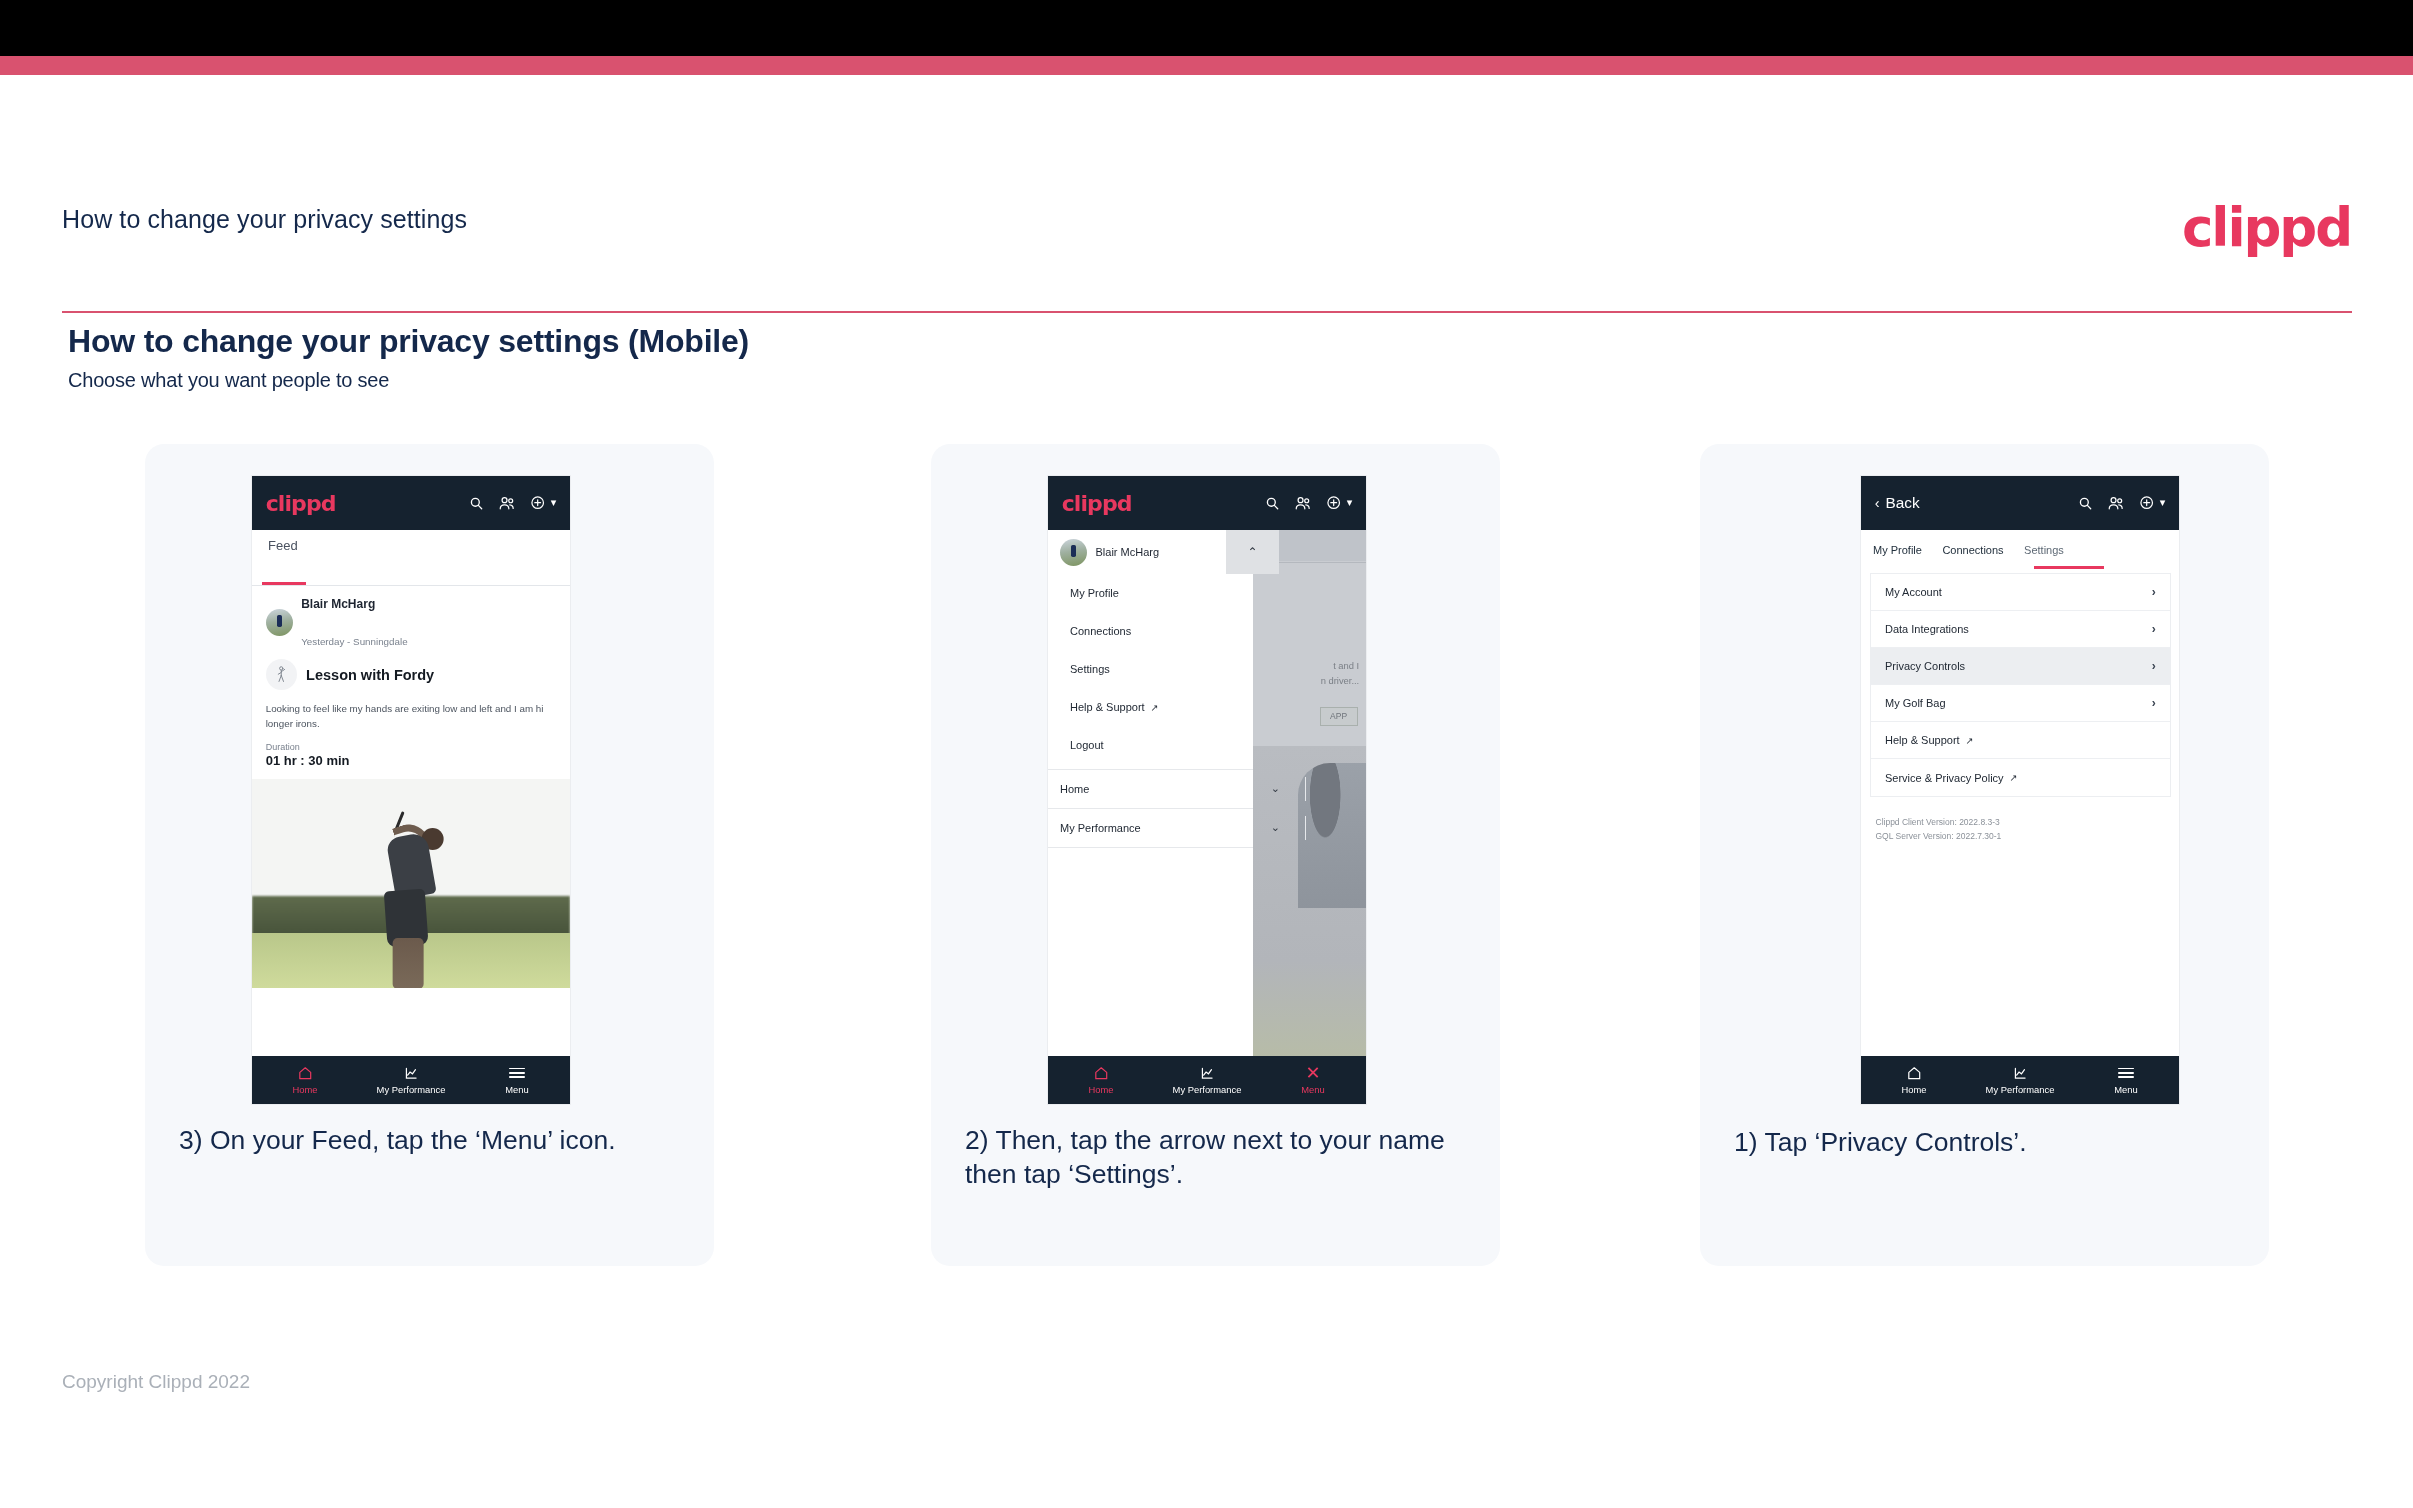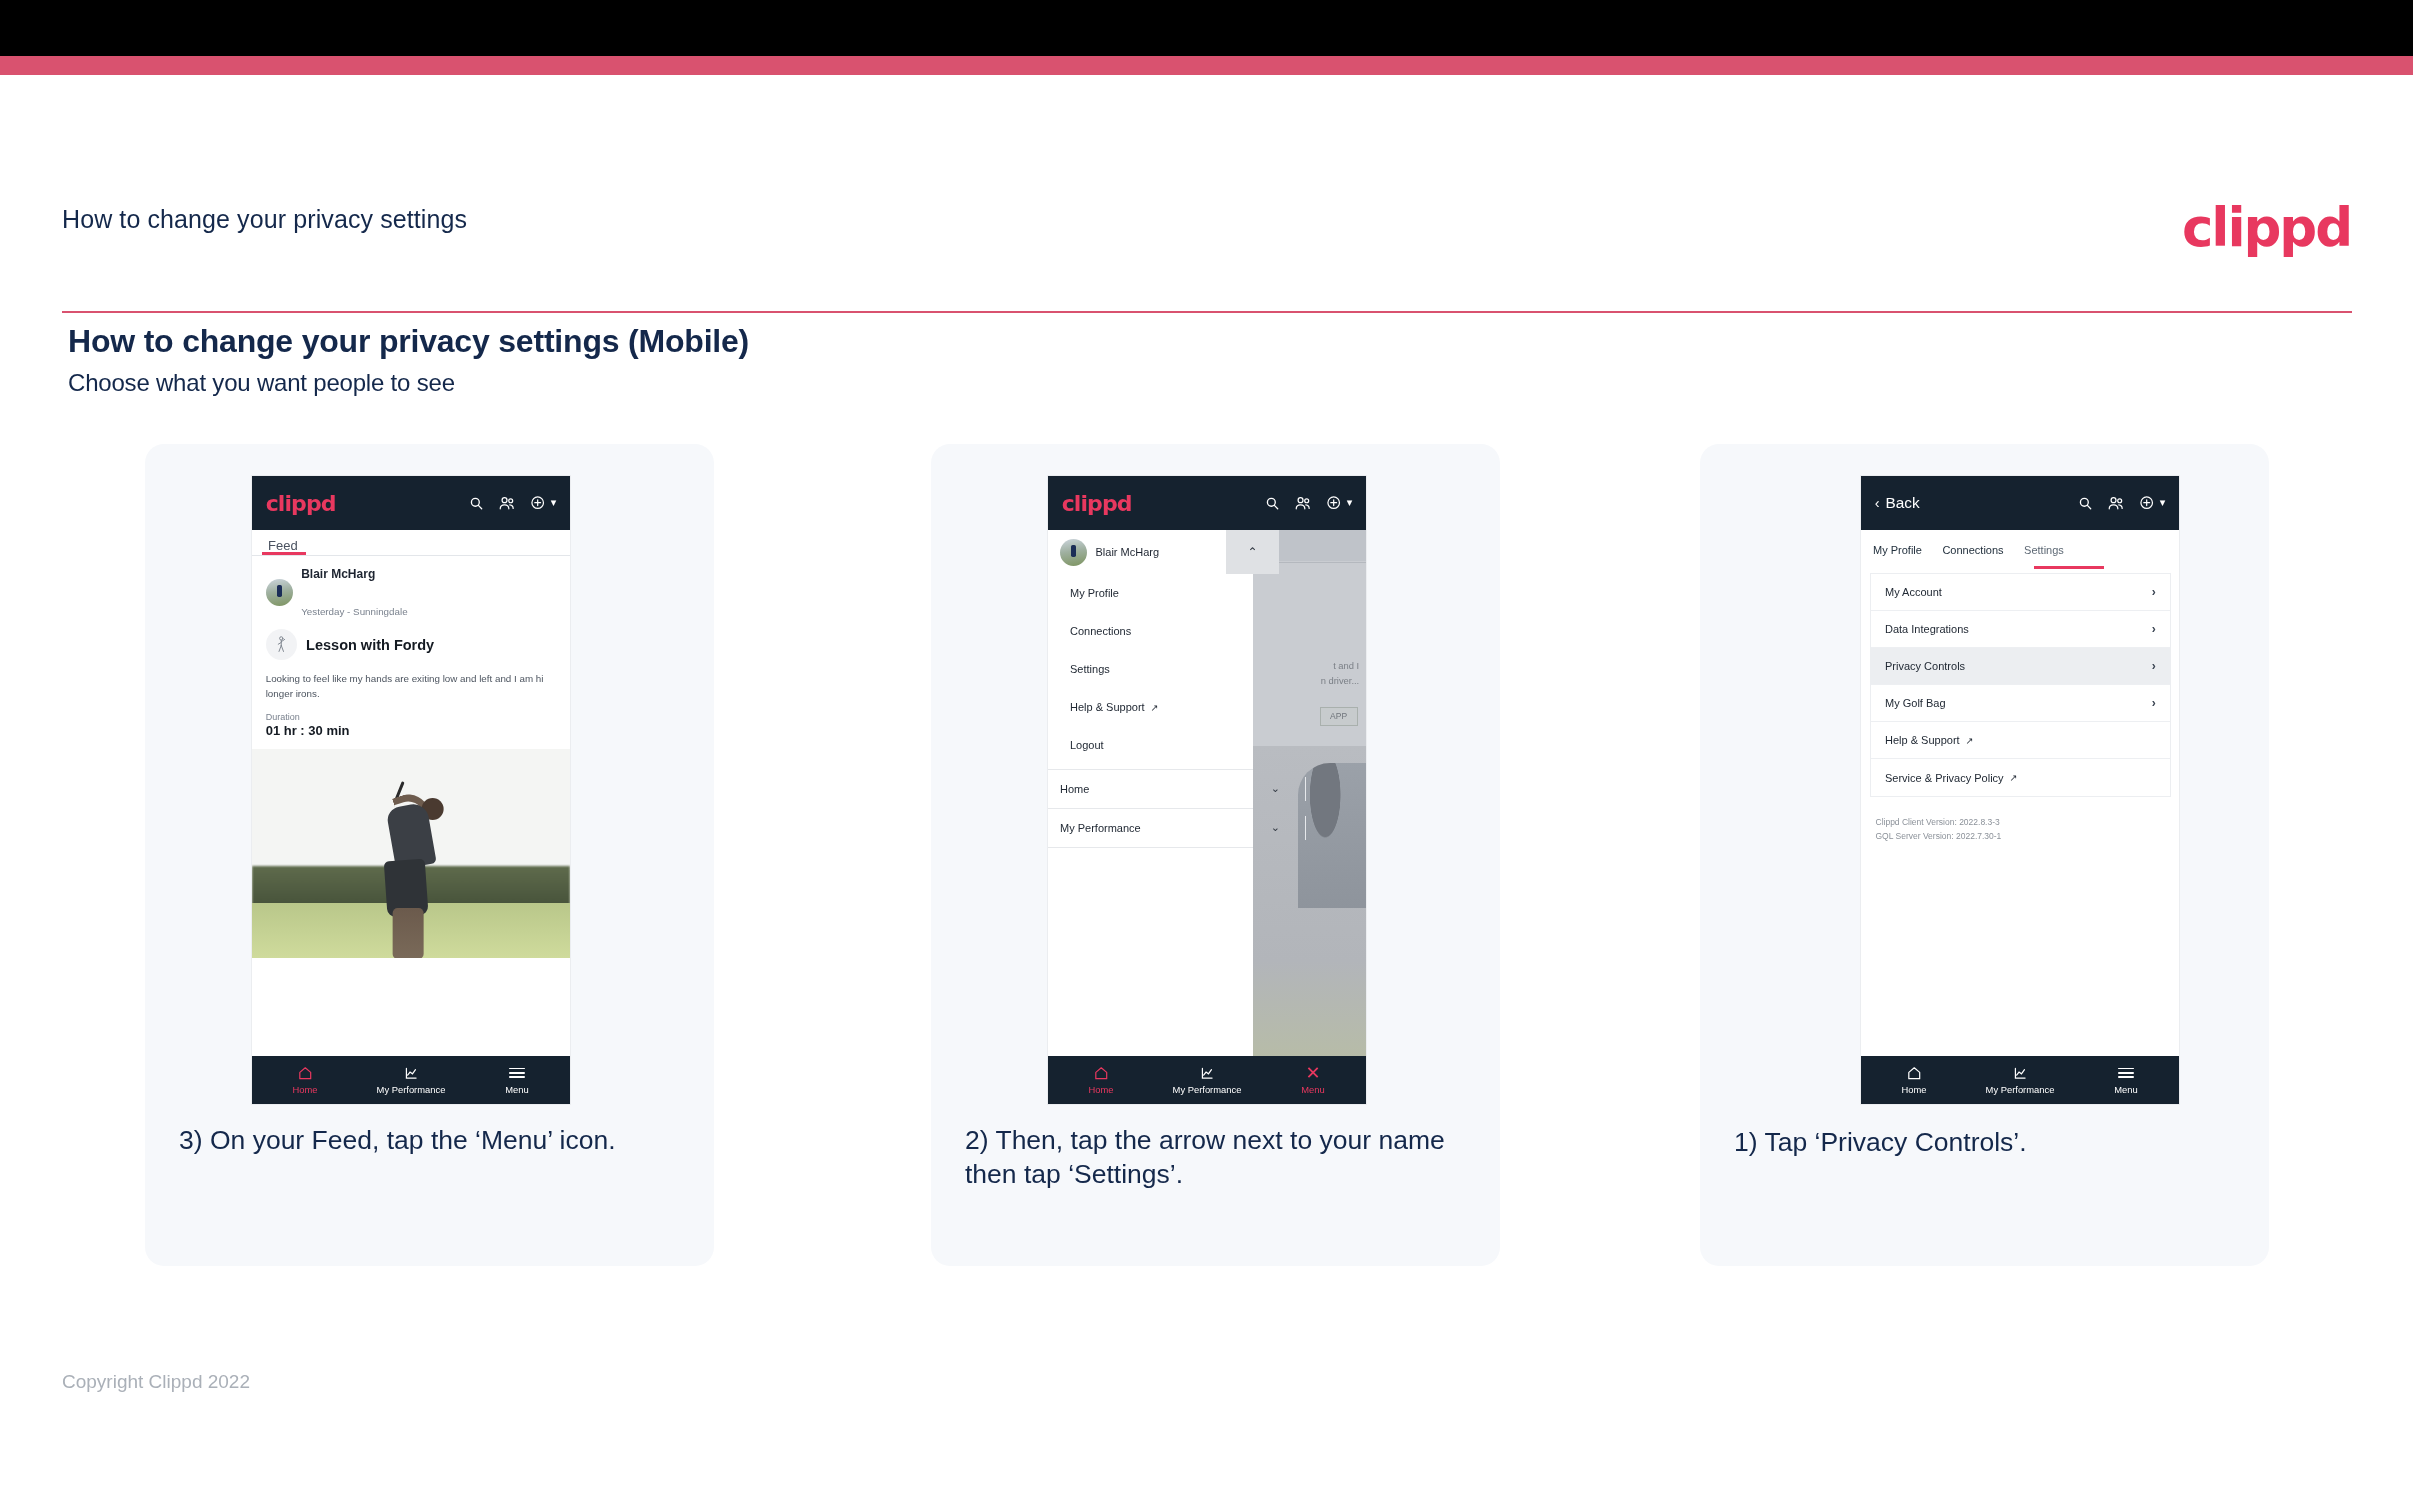--- a/index.html
+++ b/index.html
@@ -27,21 +27,21 @@
     font-size:53px; font-weight:700; color:#e8385f;
     letter-spacing:-2.1px; line-height:1; font-family:"DejaVu Sans", sans-serif;
   }
   .header-rule {
     position:absolute; left:62px; top:236px; width:2290px; height:1.7px; background:#d9526f;
   }
 
   
   .slide-heading { position:absolute; left:68px; top:323px; }
   .slide-heading h1 { font-size:32px; font-weight:700; color:#14284b; letter-spacing:-0.2px; }
-  .slide-heading h2 { font-size:24px; font-weight:400; color:#14284b; margin-top:8.5px; letter-spacing:-0.2px;}
+  .slide-heading h2 { font-size:20px; font-weight:400; color:#14284b; margin-top:8.5px; letter-spacing:-0.2px;}
 
   
   .cards { position:absolute; left:0; top:444px; width:2413px; height:820px; }
   .card {
     position:absolute; top:0; width:569px; height:822px;
     background:#f6f8fb; border-radius:19px;
   }
   .card.c1 { left:145px; }
   .card.c2 { left:931px; }
   .card.c3 { left:1700px; }
@@ -70,21 +70,21 @@
     font-size:22px; font-weight:700; color:#e8385f; letter-spacing:-0.9px;
     font-family:"DejaVu Sans", sans-serif;
   }
   .appbar .back { font-size:15.4px; color:#fff; display:flex; align-items:center; gap:6px; }
   .appbar .back .chev { font-size:14.5px; line-height:1; }
   .appbar .icons { margin-left:auto; display:flex; align-items:center; gap:15.4px; }
   .appbar svg { display:block; }
   .appbar .caret { color:#fff; font-size:11px; margin-left:-10.3px; }
 
   
-  .tabbar { height:26px; border-bottom:0.9px solid #e3e6ea; position:relative; background:#fff; }
+  .tabbar { height:56px; border-bottom:0.9px solid #e3e6ea; position:relative; background:#fff; }
   .tabbar .tab {
     position:absolute; left:16px; top:7.7px; font-size:13px; color:#4a5260;
   }
   .tabbar .underline { position:absolute; left:10.3px; bottom:0; width:44px; height:2.6px; background:#e8385f; }
 
   
   .post { padding:11px 13.7px 0 13.7px; background:#fff; }
   .post-head { display:flex; align-items:center; gap:8.5px; }
   .avatar {
     width:27px; height:27px; border-radius:50%; flex:0 0 27px;

